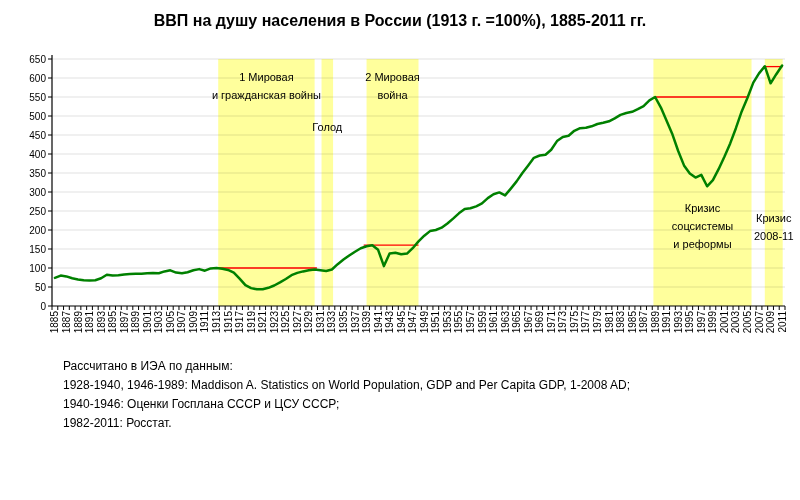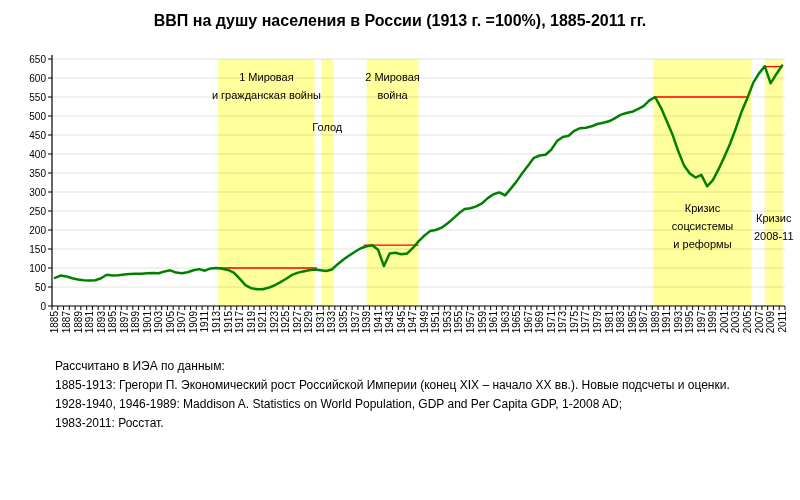--- a/index.html
+++ b/index.html
@@ -2,21 +2,21 @@
 <html><head>
 <meta charset="utf-8">
 <style>
   html,body{margin:0;padding:0;background:#fff;}
   .page{position:relative;width:800px;height:500px;background:#fff;overflow:hidden;
         font-family:"Liberation Sans",sans-serif;color:#000;}
   .chart-title{position:absolute;top:12px;left:0;width:800px;text-align:center;
         font-size:16px;font-weight:bold;}
   #chart-svg{position:absolute;top:0;left:0;}
   .footer{position:absolute;left:55px;top:357px;width:730px;font-size:12px;line-height:19px;}
-  .footer div{white-space:nowrap;}
+  .footer div{white-space:nowrap;margin-left:8px;}
 </style>
 </head>
 <body>
 
 <div class="page">
   <div class="chart-title">ВВП на душу населения в России (1913 г. =100%), 1885-2011 гг.</div>
   <svg id="chart-svg" width="800" height="356" viewBox="0 0 800 356">
       <rect x="218.22362204724385" y="59" width="96.38661417322862" height="247" fill="#FFFF9C"></rect>
       <rect x="321.53622047244124" y="59" width="11.543307086614163" height="247" fill="#FFFF9C"></rect>
       <rect x="366.55511811023626" y="59" width="51.944881889763735" height="247" fill="#FFFF9C"></rect>
@@ -268,17 +268,17 @@
       <text x="392.5275590551181" y="81.03999999999999" text-anchor="middle" font-size="11" font-family="&quot;Liberation Sans&quot;, sans-serif">2 Мировая</text>
       <text x="392.5275590551181" y="99.03999999999999" text-anchor="middle" font-size="11" font-family="&quot;Liberation Sans&quot;, sans-serif">война</text>
       <text x="702.465354330709" y="212.14" text-anchor="middle" font-size="11" font-family="&quot;Liberation Sans&quot;, sans-serif">Кризис</text>
       <text x="702.465354330709" y="230.14" text-anchor="middle" font-size="11" font-family="&quot;Liberation Sans&quot;, sans-serif">соцсистемы</text>
       <text x="702.465354330709" y="248.14" text-anchor="middle" font-size="11" font-family="&quot;Liberation Sans&quot;, sans-serif">и реформы</text>
       <text x="773.745275590551" y="222.4" text-anchor="middle" font-size="11" font-family="&quot;Liberation Sans&quot;, sans-serif">Кризис</text>
       <text x="773.745275590551" y="240.4" text-anchor="middle" font-size="11" font-family="&quot;Liberation Sans&quot;, sans-serif">2008-11</text>
     </svg>
   <div class="footer" id="footer">
       <div>Рассчитано в ИЭА по данным:</div>
-      <div>1885-1913: Грегори П. Экономический рост Российской Империи (конец XIX – начало XX вв.). Новые подсчеты и оценки.</div>
       <div>1928-1940, 1946-1989: Maddison A. Statistics on World Population, GDP and Per Capita GDP, 1-2008 AD;</div>
-      <div>1983-2011: Росстат.</div>
+      <div>1940-1946: Оценки Госплана СССР и ЦСУ СССР;</div>
+      <div>1982-2011: Росстат.</div>
     </div>
 </div>
 
 </body></html>

